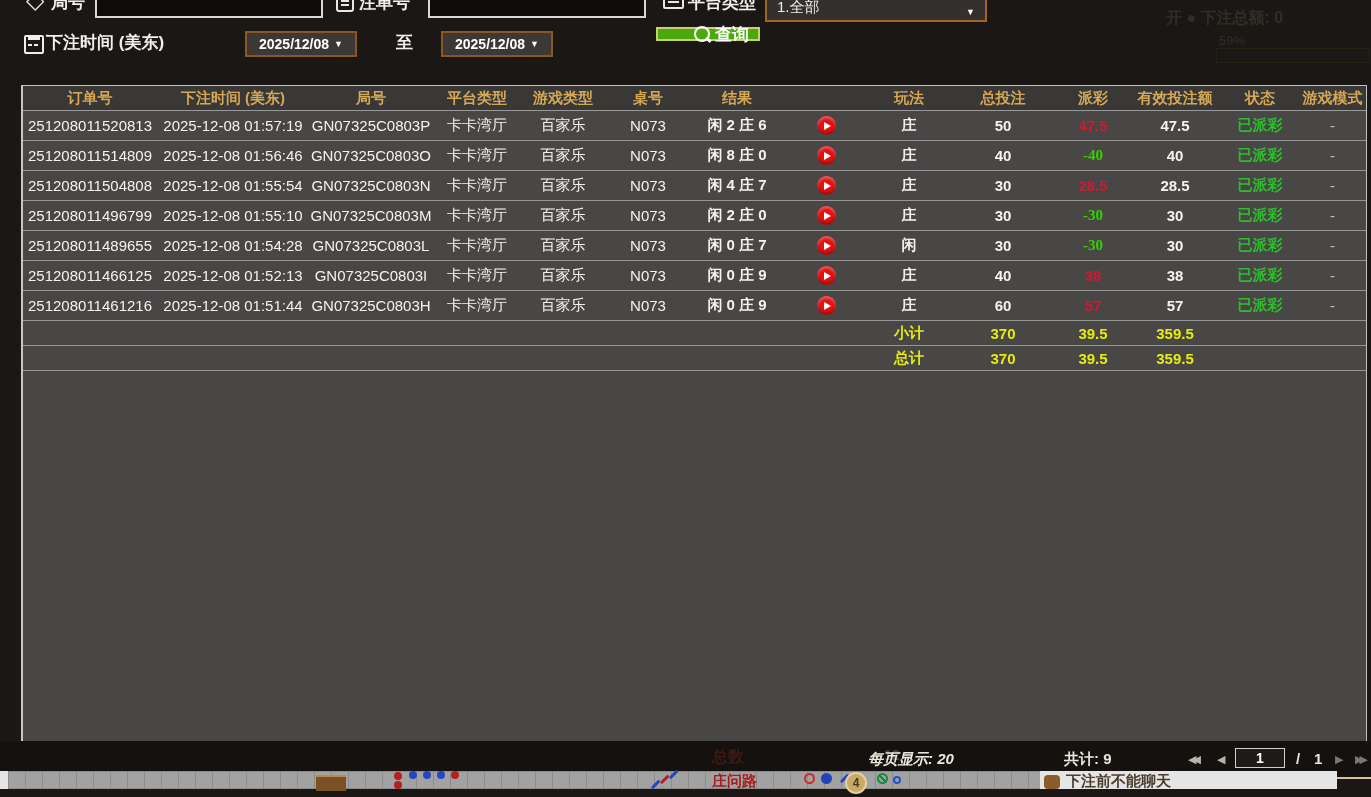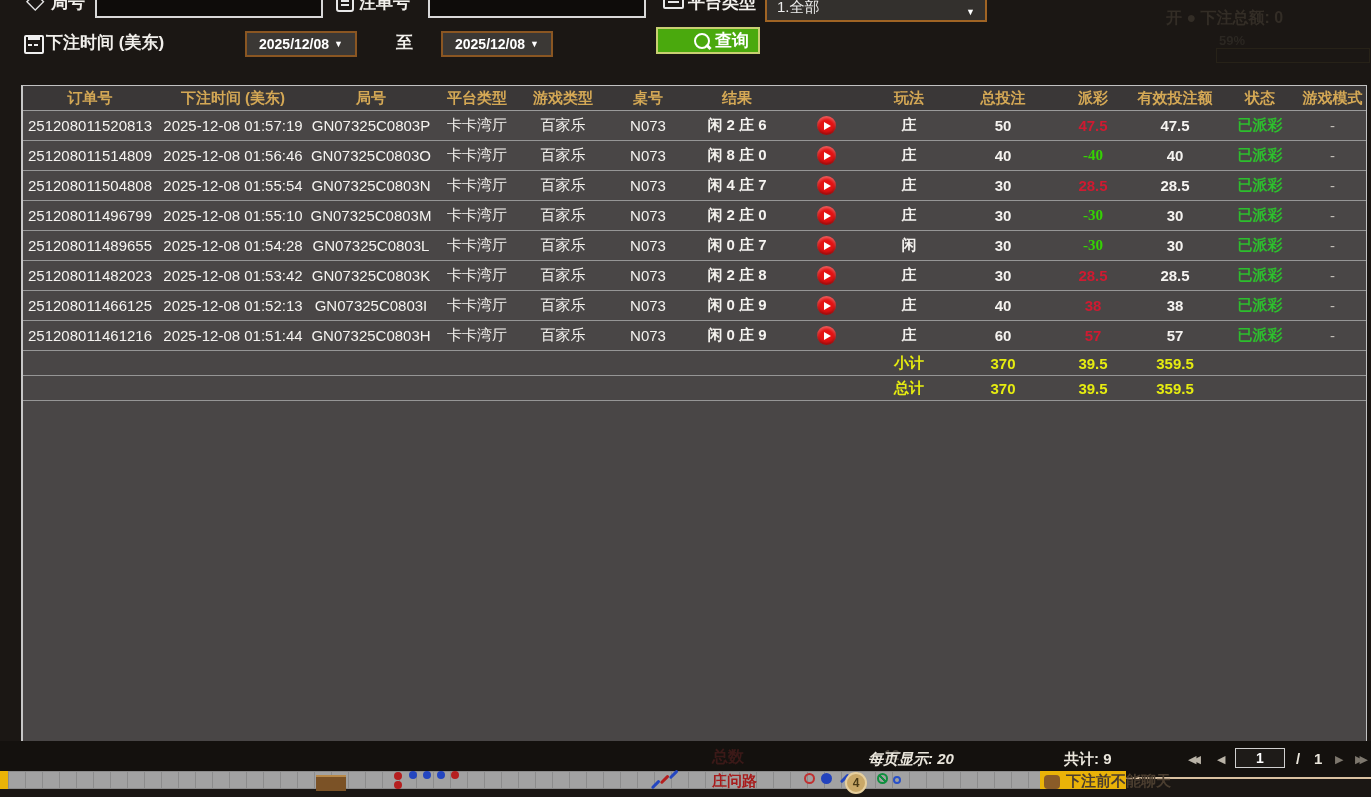--- a/index.html
+++ b/index.html
@@ -54,21 +54,21 @@
   
   .bottom-bar{position:absolute;left:0;top:741px;width:1371px;height:36px;background:#14110e;}
   .bar-text{position:absolute;color:#eae6dc;font-size:15px;font-weight:bold;white-space:nowrap;}
   .pg-ic{position:absolute;font-size:11px;cursor:pointer;letter-spacing:-4px;}
   .pg-light{color:#b9b3a7;} .pg-dim{color:#7d776d;}
   .page-input{position:absolute;width:50px;height:20px;background:#1e1b18;border:1px solid #d0d0d0;
               color:#fff;font-weight:bold;font-size:14px;text-align:center;box-sizing:border-box;
               font-family:"Liberation Sans",sans-serif;outline:none;}
   .strip-line{position:absolute;left:0;top:777px;width:1371px;height:2px;background:#d9c1a1;}
   
-  .game-strip{position:absolute;left:0;top:771px;width:1126px;height:18px;background:#eab308;}
+  .game-strip{position:absolute;left:0;top:771px;width:1337px;height:18px;background:#e5e5e5;}
   .road-grid{position:absolute;left:8px;top:0;width:1032px;height:18px;background:#a2a2a2;
              background-image:repeating-linear-gradient(90deg,#8c8c8c 0 1px,transparent 1px 17px),
                               repeating-linear-gradient(0deg,#8c8c8c 0 1px,transparent 1px 17px);}
   .dot{position:absolute;border-radius:50%;}
   .slash{position:absolute;width:11px;height:2.5px;transform:rotate(-45deg);border-radius:2px;}
   .circ{position:absolute;border-radius:50%;box-sizing:border-box;}
   .road-label{position:absolute;font-size:15px;font-weight:bold;color:#a81c1c;white-space:nowrap;}
   .chat-hint{position:absolute;font-size:15px;font-weight:bold;color:#4a3d2f;white-space:nowrap;}
   .seat-chip{position:absolute;width:22px;height:22px;border-radius:50%;background:#c9a868;
              border:2px solid #e6cf9e;color:#4a3a16;font-size:12px;font-weight:bold;display:flex;
@@ -100,21 +100,21 @@
   <span class="lbl" style="left:46px;top:31px;">下注时间 (美东)</span>
   <div class="datebox" style="left:245px;top:31px;width:112px;height:26px;">
     <span>2025/12/08</span>
     <span class="caret">▼</span>
   </div>
   <span class="lbl" style="left:396px;top:31px;">至</span>
   <div class="datebox" style="left:441px;top:31px;width:112px;height:26px;">
     <span>2025/12/08</span>
     <span class="caret">▼</span>
   </div>
-  <div class="query-btn" style="left:656px;top:27px;height:27px;padding-left:36px;">
+  <div class="query-btn" style="left:656px;top:27px;height:14px;padding-left:36px;">
     <span class="mag"></span>
     <span>查询</span>
   </div>
 
   <div class="table-box">
     <table>
       <colgroup>
         <col style="width:134px">
           <col style="width:152px">
           <col style="width:124px">
@@ -233,38 +233,20 @@
                 <span class="tri"></span>
               </span></td>
             <td class="b">闲</td>
             <td class="b">30</td>
             <td class="lose">-30</td>
             <td class="b">30</td>
             <td class="status">已派彩</td>
             <td class="mode">-</td>
           </tr>
           <tr>
-            <td class="">251208011482023</td>
-            <td class="">2025-12-08 01:53:42</td>
-            <td class="">GN07325C0803K</td>
-            <td class="">卡卡湾厅</td>
-            <td class="">百家乐</td>
-            <td class="">N073</td>
-            <td class="b">闲 2 庄 8</td>
-            <td><span class="playbtn">
-                <span class="tri"></span>
-              </span></td>
-            <td class="b">庄</td>
-            <td class="b">30</td>
-            <td class="win">28.5</td>
-            <td class="b">28.5</td>
-            <td class="status">已派彩</td>
-            <td class="mode">-</td>
-          </tr>
-          <tr>
             <td class="">251208011466125</td>
             <td class="">2025-12-08 01:52:13</td>
             <td class="">GN07325C0803I</td>
             <td class="">卡卡湾厅</td>
             <td class="">百家乐</td>
             <td class="">N073</td>
             <td class="b">闲 0 庄 9</td>
             <td><span class="playbtn">
                 <span class="tri"></span>
               </span></td>

